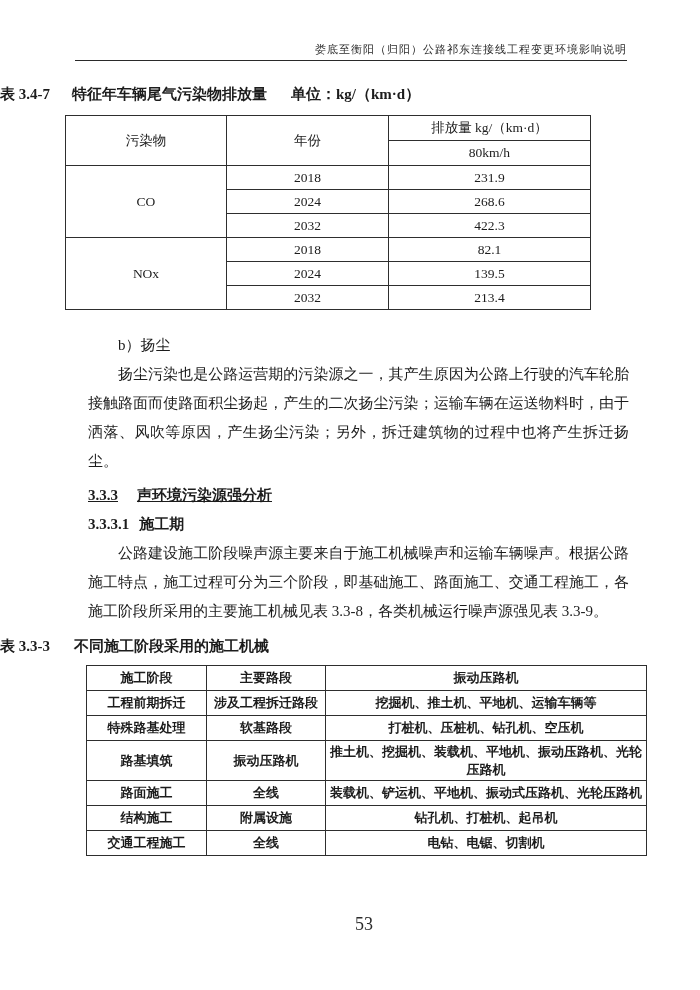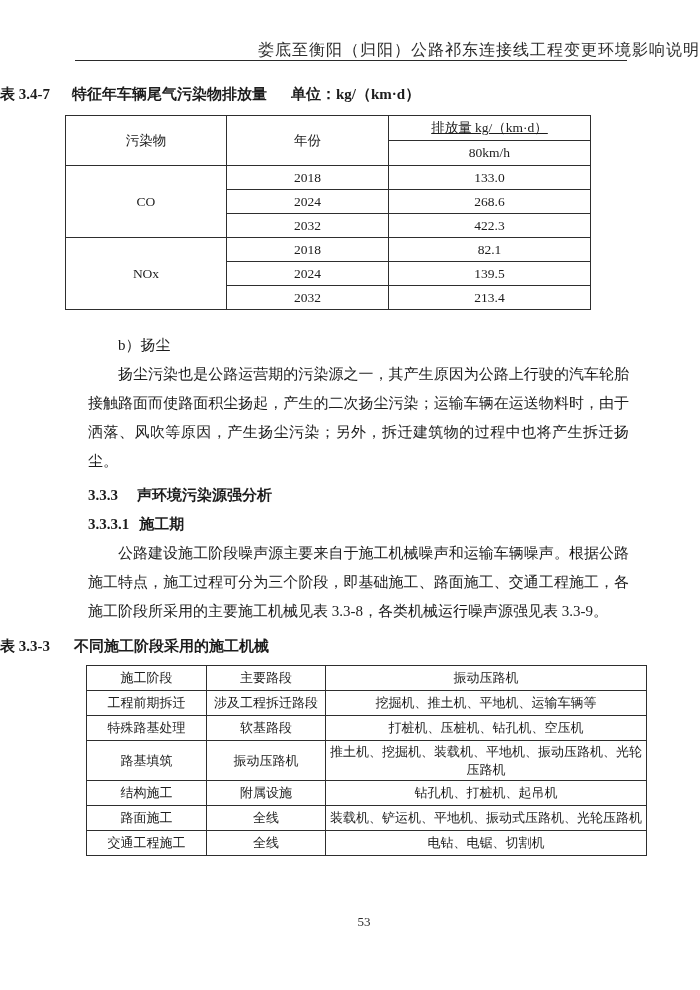--- a/index.html
+++ b/index.html
@@ -8,21 +8,22 @@
     position:relative;
     width:700px;height:990px;
     background:#ffffff;
     color:#1c1c1c;
     font-family:"Liberation Serif","DejaVu Serif",serif;
     overflow:hidden;
   }
   .doc-header{
     padding-top:42px;
     text-align:right;
-    font-size:16px;
+    padding-right:73px;
+    font-size:11px;
     line-height:15px;
     color:#2b2b2b;
     letter-spacing:1px;
   }
   .doc-header-rule{
     margin:3px 73px 0 75px;
     border-top:1.6px solid #2a2a2a;
     height:0;
   }
   .tbl-title{
@@ -46,57 +47,57 @@
     overflow:hidden;
   }
   .t1{
     margin:11px 0 0 65px;
     width:514px;
     font-size:13.5px;
     border-radius:21px;
   }
   .t1 .c1{width:156px;}
   .t1 .c2{width:157px;}
-  .t1 .c3{width:197px;text-decoration:underline;}
+  .t1 .c3{width:197px;}
   .t1 tr{height:24px;}
   .t1 tr.hdr{height:25px;}
   .t2{
     margin:9px 0 0 86px;
     width:549px;
     font-size:13px;
   }
   .t2 .c1{width:115px;}
   .t2 .c2{width:114px;}
   .t2 .c3{width:316px;}
   .t2 tr{height:25px;}
-  .t2 td{line-height:18px;}
+  .t2 td{line-height:18px;font-weight:bold;}
   .t2 tr.tall{height:40px;}
   .body-text{
     margin:0 71px 0 88px;
     font-size:15px;
     line-height:29px;
     text-align:justify;
     text-justify:inter-ideograph;
   }
   .para{text-indent:2em;}
   .sub-b{margin-top:21px;text-indent:2em;}
   .sec-heading{
     font-weight:bold;
     font-size:15px;
     line-height:29px;
     margin:0 71px 0 88px;
   }
-  .sec-heading.first{margin-top:5px;}
+  .sec-heading.first{margin-top:5px;text-decoration:underline;}
   .sec-heading .sec-num-lg{margin-right:19px;}
   .sec-heading .sec-num-sm{margin-right:10px;}
   .page-number{
     position:absolute;
     top:914px;left:0;right:0;
     text-align:center;
-    font-size:13px;
+    font-size:18px;
     color:#2b2b2b;
     margin-left:28px;
   }
 </style>
 </head>
 <body>
 
 <div class="page">
 
   <div class="doc-header">娄底至衡阳（归阳）公路祁东连接线工程变更环境影响说明</div>
@@ -112,21 +113,21 @@
       <td class="c1" rowspan="2">污染物</td>
       <td class="c2" rowspan="2">年份</td>
       <td class="c3">排放量 kg/（km·d）</td>
     </tr>
     <tr class="hdr">
       <td>80km/h</td>
     </tr>
     <tr>
       <td rowspan="3">CO</td>
       <td>2018</td>
-      <td>133.0</td>
+      <td>231.9</td>
     </tr>
     <tr>
       <td>2024</td>
       <td>268.6</td>
     </tr>
     <tr>
       <td>2032</td>
       <td>422.3</td>
     </tr>
     <tr>
@@ -177,30 +178,30 @@
       <td>特殊路基处理</td>
       <td>软基路段</td>
       <td>打桩机、压桩机、钻孔机、空压机</td>
     </tr>
     <tr class="tall">
       <td>路基填筑</td>
       <td>振动压路机</td>
       <td>推土机、挖掘机、装载机、平地机、振动压路机、光轮压路机</td>
     </tr>
     <tr>
+      <td>路面施工</td>
+      <td>全线</td>
+      <td>装载机、铲运机、平地机、振动式压路机、光轮压路机</td>
+    </tr>
+    <tr>
       <td>结构施工</td>
       <td>附属设施</td>
       <td>钻孔机、打桩机、起吊机</td>
     </tr>
     <tr>
-      <td>路面施工</td>
-      <td>全线</td>
-      <td>装载机、铲运机、平地机、振动式压路机、光轮压路机</td>
-    </tr>
-    <tr>
       <td>交通工程施工</td>
       <td>全线</td>
       <td>电钻、电锯、切割机</td>
     </tr>
   </tbody>
     </table>
 
   <div class="page-number">53</div>
 
 </div>

